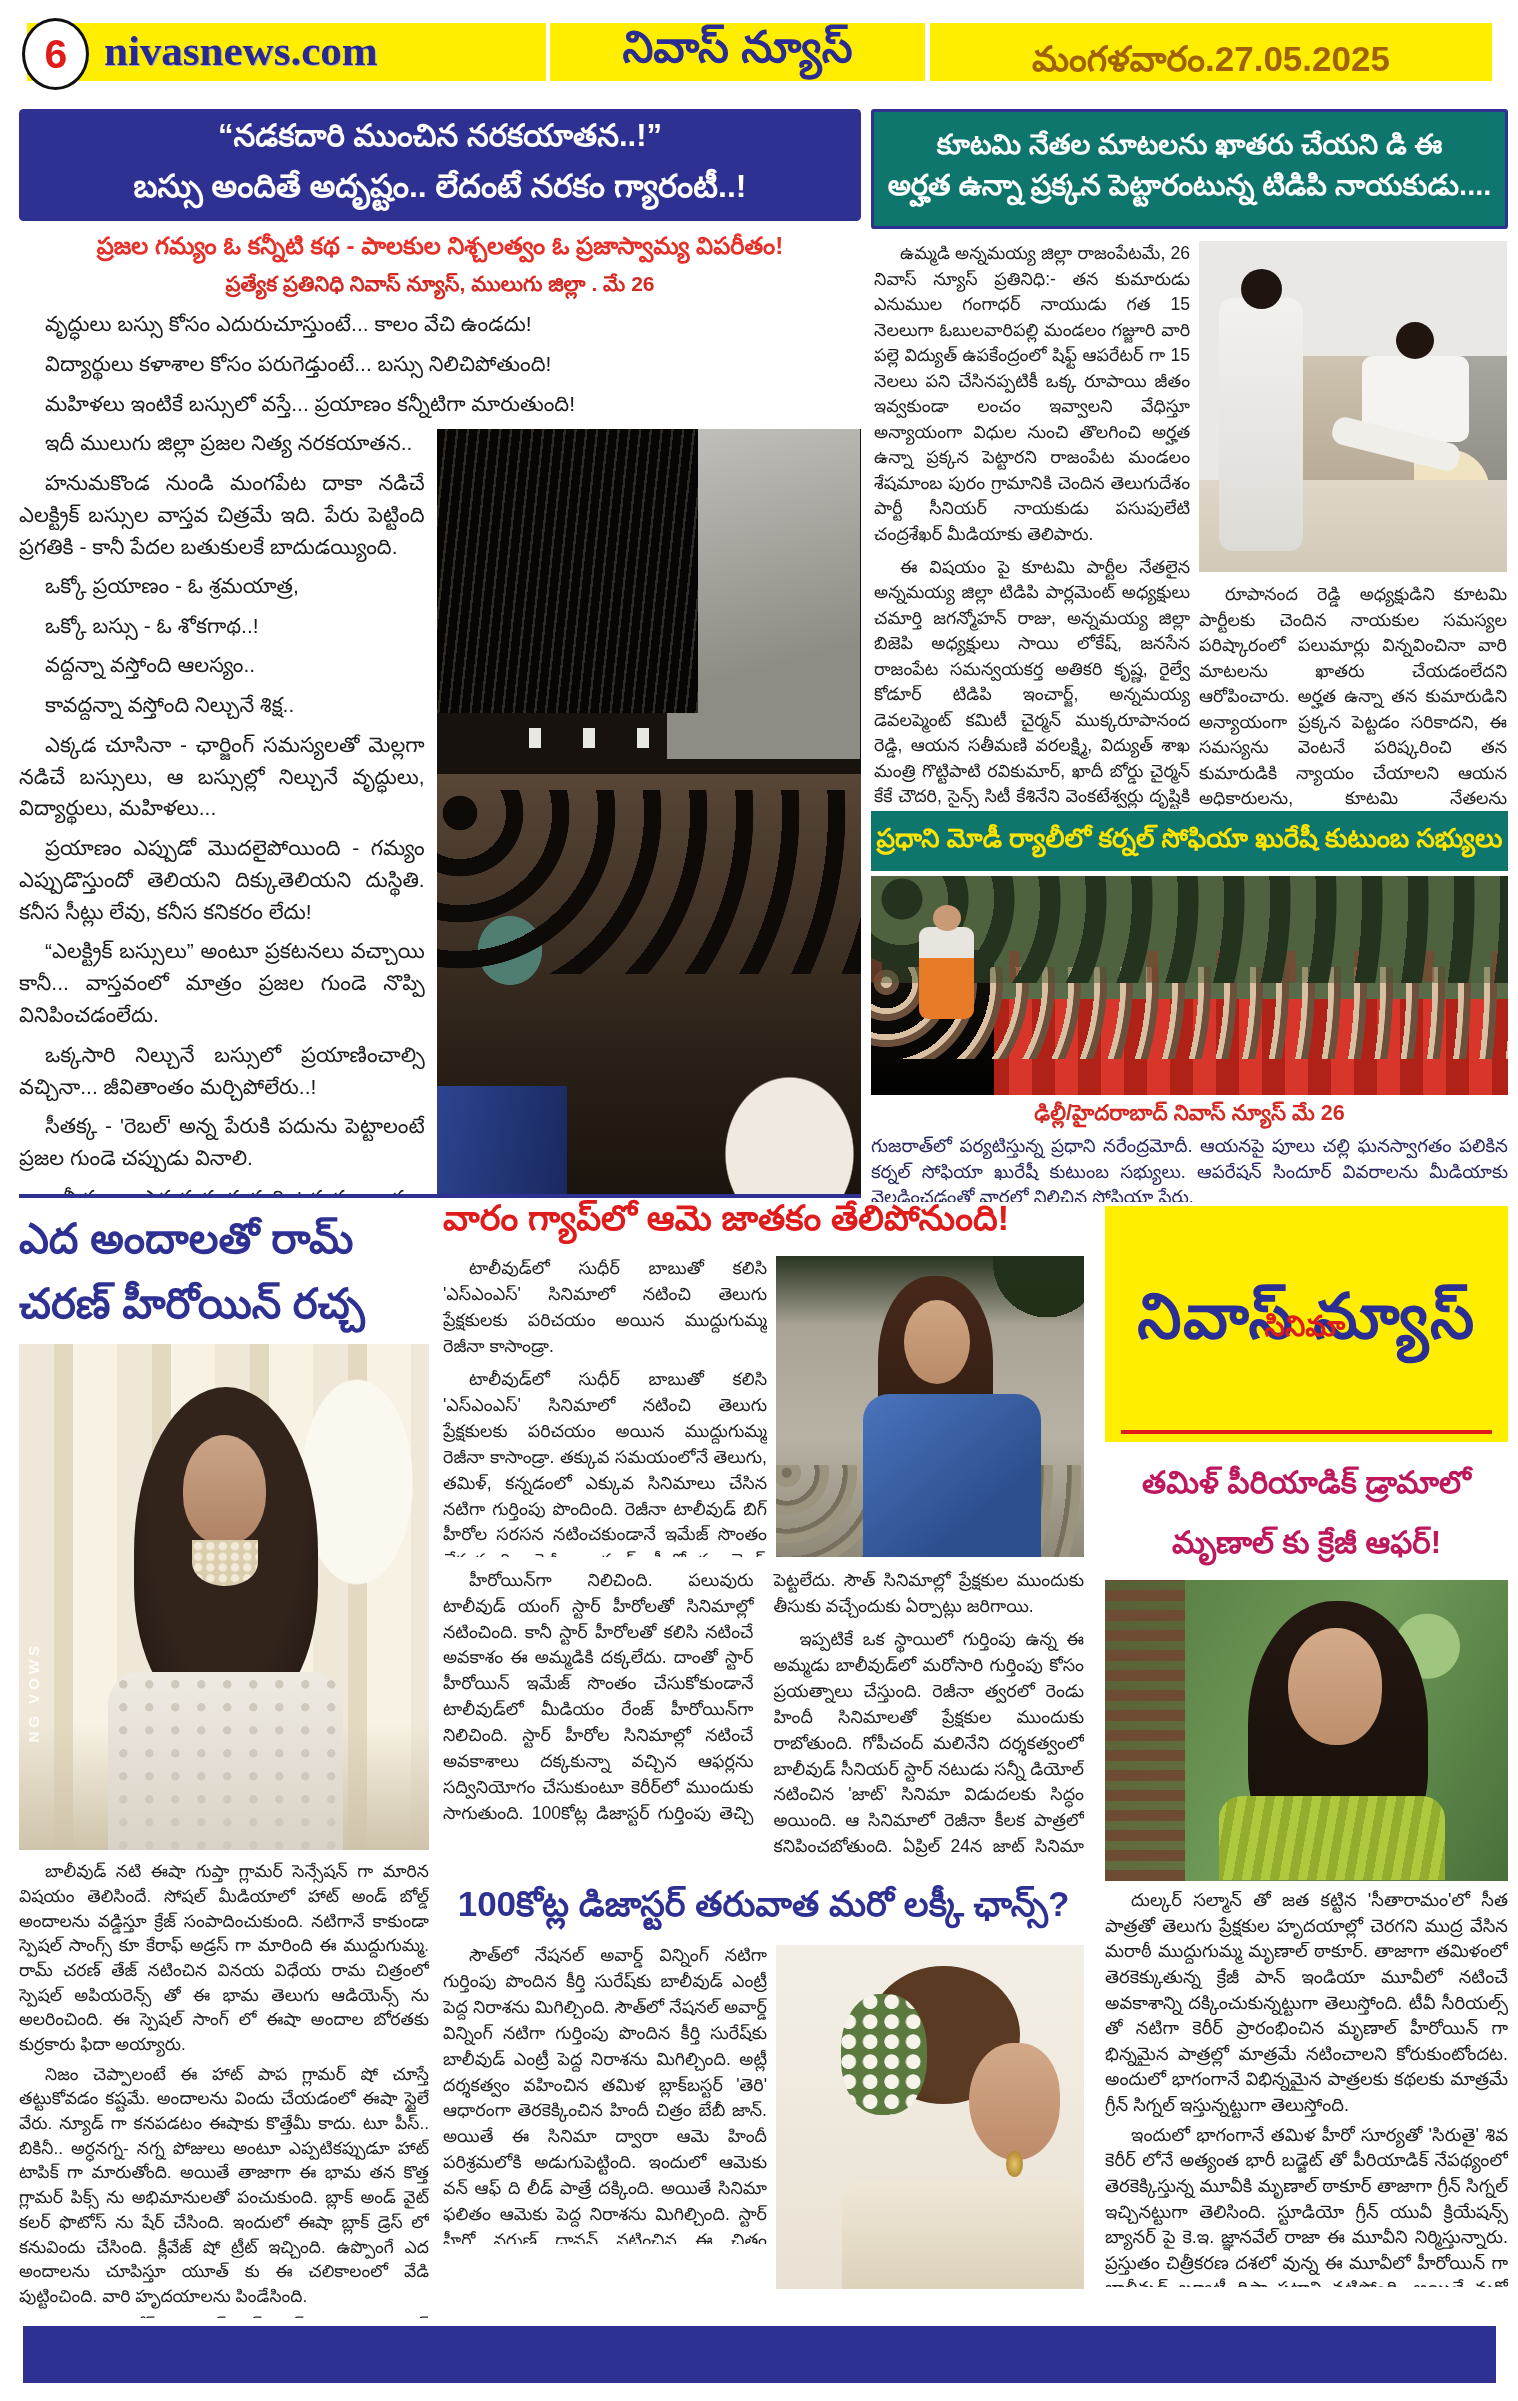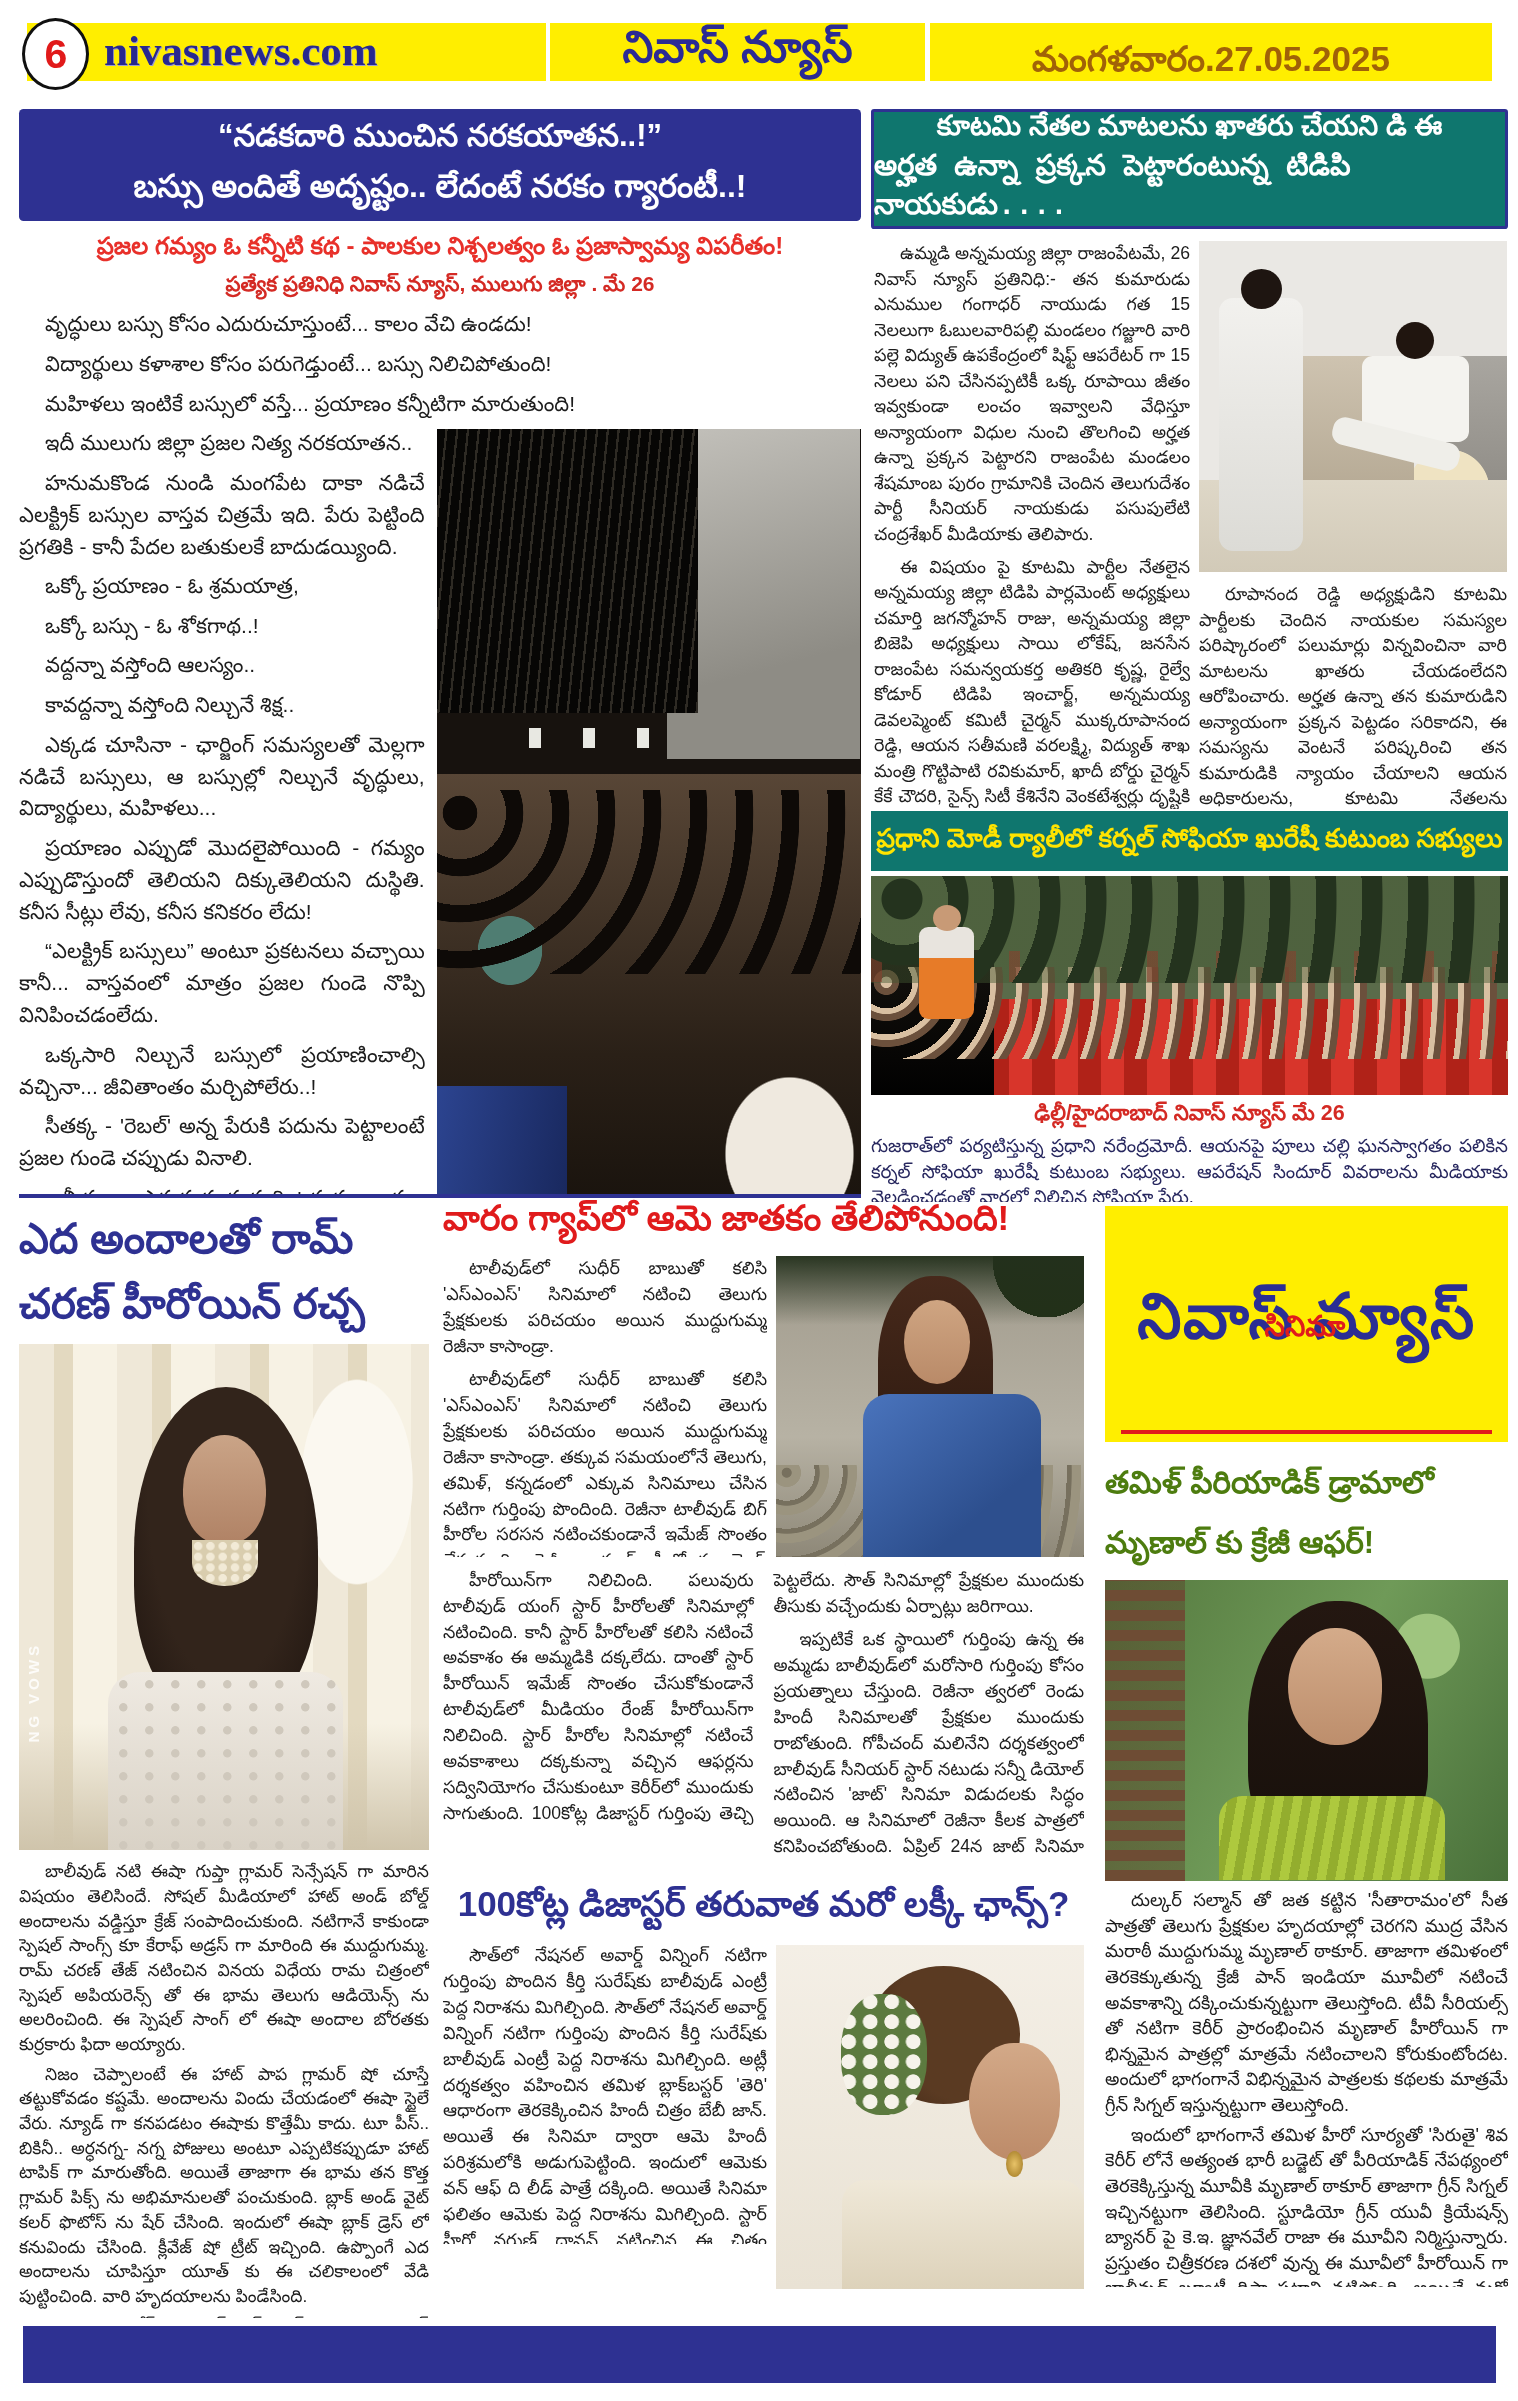--- a/index.html
+++ b/index.html
@@ -39,21 +39,21 @@
       radial-gradient(ellipse at center,#efe9df 0 45%,rgba(0,0,0,0) 46%),
       linear-gradient(100deg,#2c4490,#18275c),
       linear-gradient(180deg,#584636 0%,#2a2017 60%,#15100b 100%);
     background-size:261px 284px,193px 330px,153px 7px,230px 20px,424px 184px,100px 107px,199px 238px,130px 153px,424px 468px;
     background-position:0 0,230px 0,253px 265px,92px 299px,0 361px,23px 468px,253px 606px,0 657px,0 345px;}
   .lead-rule{position:absolute;left:19px;top:1194px;width:842px;height:3.8px;background:#2e3192;}
   
   .tdp{position:absolute;left:871px;top:109px;width:637px;height:702px;}
   .tdp-hbox{height:114px;background:#0f766e;border:3.8px solid #2e3192;border-radius:3.1px;display:flex;
     flex-direction:column;align-items:center;justify-content:center;color:#ffffff;font-weight:bold;}
-  .tdp-h1{font-size:28px;} .tdp-h2{font-size:29px;margin-top:1px;font-family:Liberation Mono, monospace;}
+  .tdp-h1{font-size:28px;} .tdp-h2{font-size:29px;margin-top:1px;}
   .tdp-col1{position:absolute;left:3.1px;top:132px;width:316px;height:568px;overflow:hidden;
     font-size:17.6px;line-height:1.45;text-align:justify;}
   .photo-tdp{position:absolute;left:328px;top:132px;width:308px;height:331px;background-color:#eae8e4;
     background-repeat:no-repeat;
     background-image:
       linear-gradient(#ded7c7,#d2cab8),
       linear-gradient(#cec3b0,#b7ab96),
       radial-gradient(ellipse,#efe3c2 0 50%,rgba(0,0,0,0) 51%),
       linear-gradient(#a9a6a0,#8e8b85);
     background-size:308px 92px,115px 130px,115px 115px,69px 146px;
@@ -145,21 +145,21 @@
   .keerthy-earring{position:absolute;left:230px;top:206px;width:17px;height:26px;border-radius:50%;
     background:radial-gradient(#e8c368,#9c7420);}
   .keerthy-drape{position:absolute;left:66px;top:235px;width:242px;height:109px;border-radius:23px 23px 0 0;
     background:linear-gradient(#efe8d8,#ddd2ba);}
   
   .cinema{position:absolute;left:1105px;top:1206px;width:403px;}
   .cinema-logo{position:relative;height:236px;background:#ffee00;display:flex;align-items:center;justify-content:center;}
   .logo-main{font-size:63px;font-weight:bold;color:#2b2e94;letter-spacing:1.5px;}
   .logo-overlay{position:absolute;left:50%;top:44%;transform:translateX(-52%);font-size:29px;font-weight:bold;color:#e01b1c;}
   .logo-rule{position:absolute;left:4%;bottom:7.7px;width:92%;height:4.6px;background:#e01b1c;}
-  .cinema-h{margin-top:10.7px;text-align:left;font-size:31px;line-height:1.95;font-weight:bold;color:#4d7c0f;}
+  .cinema-h{margin-top:10.7px;text-align:center;font-size:31px;line-height:1.95;font-weight:bold;color:#be185d;}
   .photo-mrunal{position:relative;margin-top:6.1px;width:403px;height:301px;overflow:hidden;
     background-image:
       repeating-linear-gradient(0deg,#6e4c34 0 10.7px,rgba(89,56,38,.4) 10.7px 20px),
       radial-gradient(circle at 80% 22%,#9fc57f 0 32px,rgba(0,0,0,0) 33px),
       radial-gradient(circle at 62% 64%,#86b36b 0 40px,rgba(0,0,0,0) 41px),
       linear-gradient(120deg,#55793f,#6f9a58 50%,#49703a);
     background-repeat:no-repeat;
     background-size:80px 100%,100% 100%,100% 100%,100% 100%;
     background-position:0 0,0 0,0 0,0 0;}
   .mrunal-hair{position:absolute;left:143px;top:21.5px;width:180px;height:258px;border-radius:48% 48% 34% 34%;

